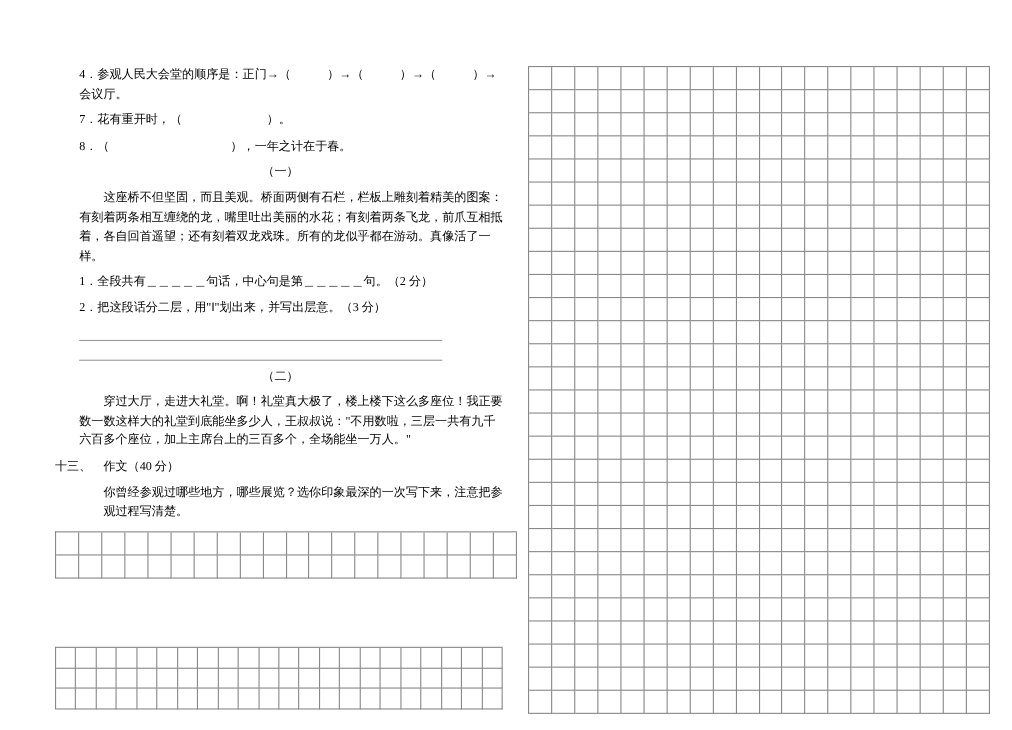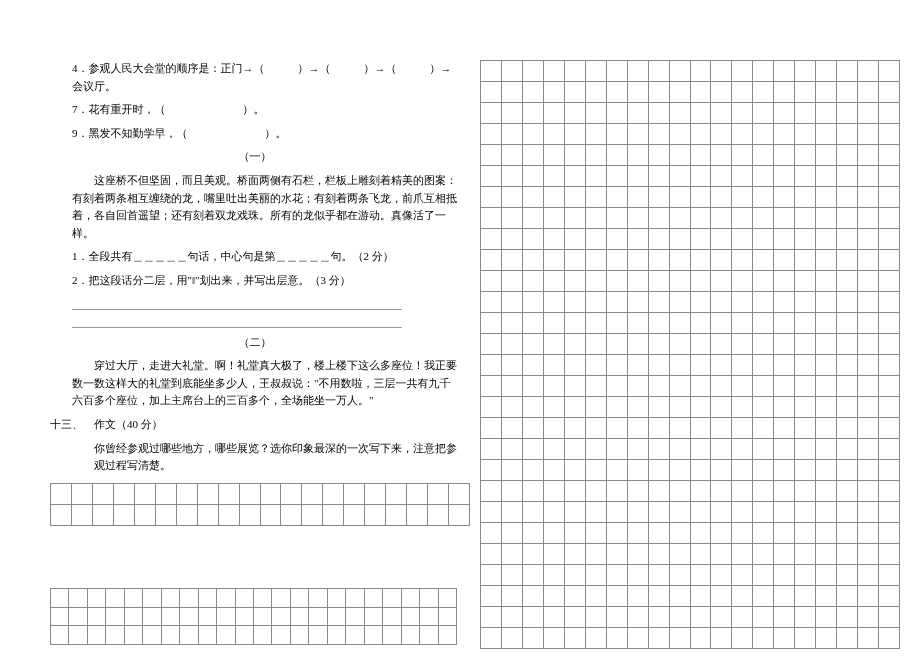--- a/index.html
+++ b/index.html
@@ -60,21 +60,21 @@
       left: 50px;
       top: 588px;
     }
   </style>
 </head>
 <body>
 
 <div class="left-column">
   <div class="line indent-num">4．参观人民大会堂的顺序是：正门→（　　　）→（　　　）→（　　　）→会议厅。</div>
   <div class="line indent-num">7．花有重开时，（　　　　　　　）。</div>
-  <div class="line indent-num">9．黑发不知勤学早，（　　　　　　　）。</div>
+  <div class="line indent-num">8．（　　　　　　　　　　），一年之计在于春。</div>
   <div class="line center">（一）</div>
   <div class="line indent-body" style="text-indent:2em; padding-left:22px;">这座桥不但坚固，而且美观。桥面两侧有石栏，栏板上雕刻着精美的图案：有刻着两条相互缠绕的龙，嘴里吐出美丽的水花；有刻着两条飞龙，前爪互相抵着，各自回首遥望；还有刻着双龙戏珠。所有的龙似乎都在游动。真像活了一样。</div>
   <div class="line indent-num">1．全段共有＿＿＿＿＿句话，中心句是第＿＿＿＿＿句。（2 分）</div>
   <div class="line indent-num">2．把这段话分二层，用"‖"划出来，并写出层意。（3 分）</div>
   <div class="answer-line"></div>
   <div class="answer-line"></div>
   <div class="line center" style="margin-top:6px;">（二）</div>
   <div class="line indent-body" style="text-indent:2em; padding-left:22px;">穿过大厅，走进大礼堂。啊！礼堂真大极了，楼上楼下这么多座位！我正要数一数这样大的礼堂到底能坐多少人，王叔叔说："不用数啦，三层一共有九千六百多个座位，加上主席台上的三百多个，全场能坐一万人。"</div>
   <div class="line section-label">十三、　作文（40 分）</div>
   <div class="line" style="padding-left:44px;">你曾经参观过哪些地方，哪些展览？选你印象最深的一次写下来，注意把参观过程写清楚。</div>

